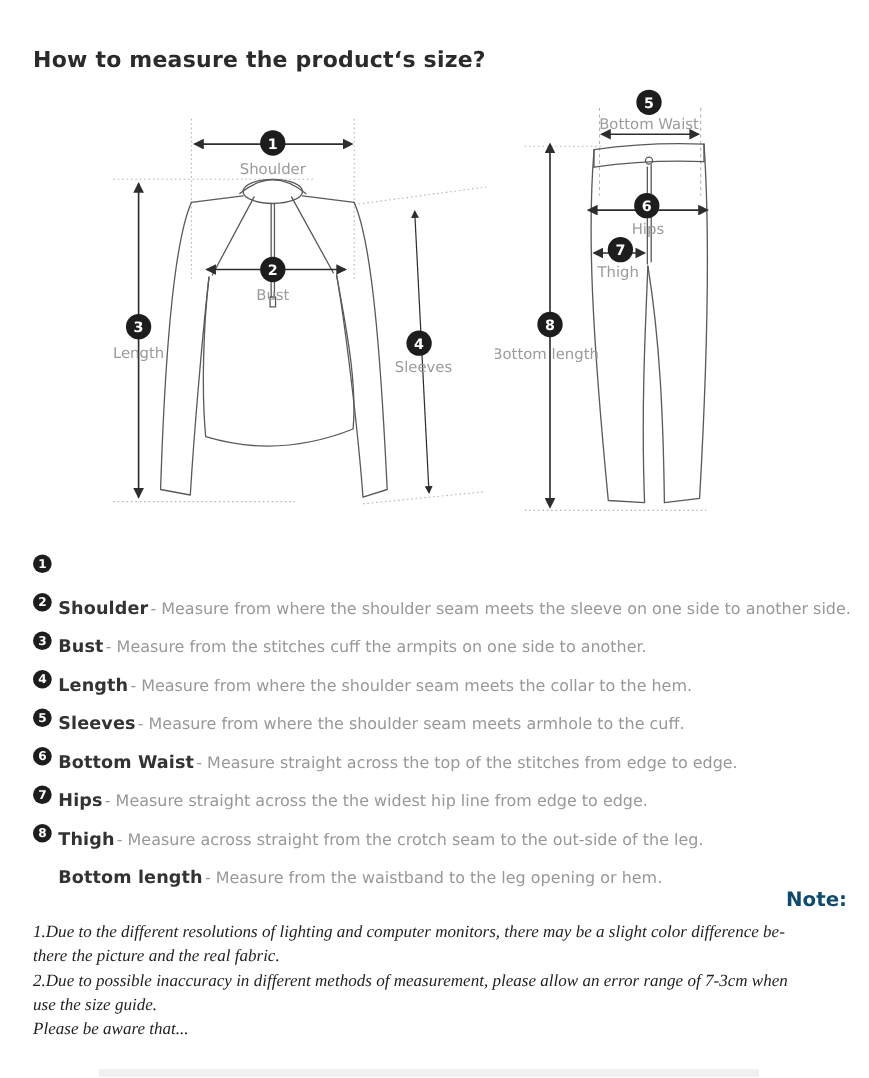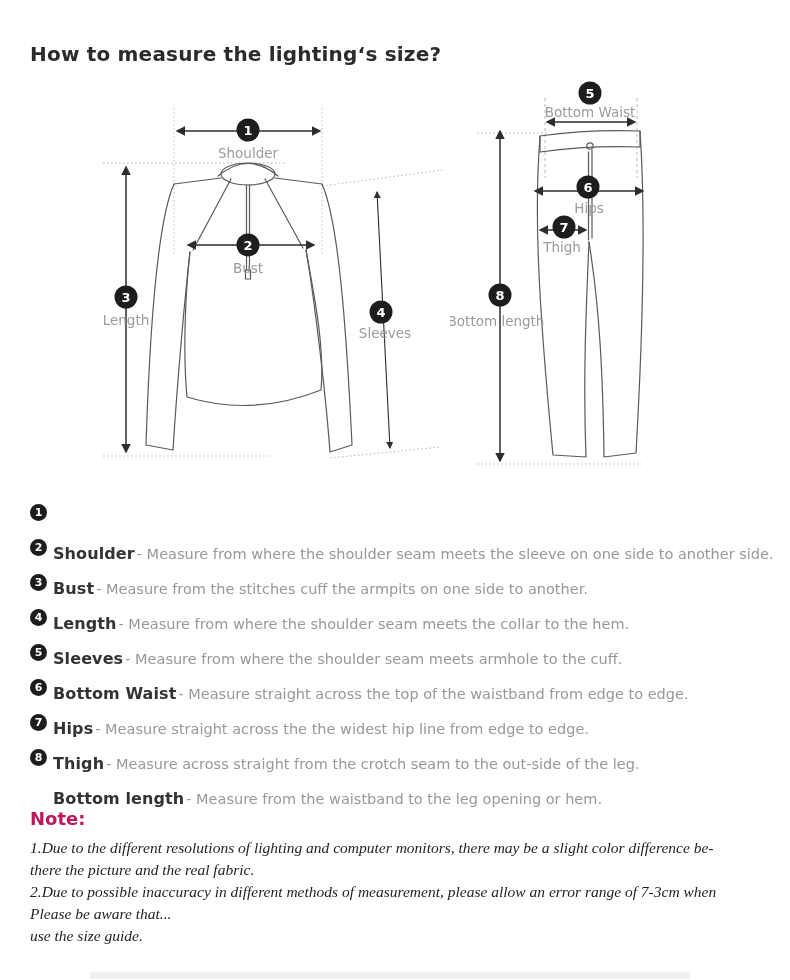--- a/index.html
+++ b/index.html
@@ -76,43 +76,44 @@
   }
 
   .note {
     position: absolute;
     left: 30px; top: 808px;
     width: 740px;
   }
   .note-heading {
     font-size: 18px;
     font-weight: 700;
-    color: #be185d;
+    color: #0c4a6e;
     margin-bottom: 8px;
+    text-align: right;
   }
   .note-line {
     font-family: Liberation Serif, serif;
     font-style: italic;
     font-size: 15.5px;
     color: #1f1f1f;
     line-height: 22px;
   }
   .bottom-bar {
     position: absolute;
     left: 90px; top: 972px;
     width: 600px; height: 7px;
     background: #eef0f1;
   }
 </style>
 </head>
 <body>
 
 <div class="page">
 
-  <h1 class="page-title">How to measure the lighting‘s size?</h1>
+  <h1 class="page-title">How to measure the product‘s size?</h1>
 
   <svg class="diagram-jacket" width="360" height="400" viewBox="0 0 360 400">
     <defs>
       <marker id="j-ah" viewBox="0 0 10 10" refX="8.5" refY="5" markerWidth="6.5" markerHeight="6.5" orient="auto-start-reverse">
           <path d="M0,0 L10,5 L0,10 z" fill="#2d2d2d"></path>
         </marker>
     </defs>
 
     <g stroke="#b8b8b8" stroke-width="1" fill="none">
       <line x1="89" y1="13" x2="89" y2="160" stroke-dasharray="1.5 2.5"></line>
@@ -239,21 +240,21 @@
       <span class="legend-desc">- Measure from where the shoulder seam meets the collar to the hem.</span>
     </div>
     <div class="legend-row">
       <span class="legend-badge">4</span>
       <span class="legend-term">Sleeves</span>
       <span class="legend-desc">- Measure from where the shoulder seam meets armhole to the cuff.</span>
     </div>
     <div class="legend-row">
       <span class="legend-badge">5</span>
       <span class="legend-term">Bottom Waist</span>
-      <span class="legend-desc">- Measure straight across the top of the waistband from edge to edge.</span>
+      <span class="legend-desc">- Measure straight across the top of the stitches from edge to edge.</span>
     </div>
     <div class="legend-row">
       <span class="legend-badge">6</span>
       <span class="legend-term">Hips</span>
       <span class="legend-desc">- Measure straight across the the widest hip line from edge to edge.</span>
     </div>
     <div class="legend-row">
       <span class="legend-badge">7</span>
       <span class="legend-term">Thigh</span>
       <span class="legend-desc">- Measure across straight from the crotch seam to the out-side of the leg.</span>
@@ -263,19 +264,19 @@
       <span class="legend-term">Bottom length</span>
       <span class="legend-desc">- Measure from the waistband to the leg opening or hem.</span>
     </div>
   </div>
 
   <div class="note">
     <div class="note-heading">Note:</div>
     <div class="note-line">1.Due to the different resolutions of lighting and computer monitors, there may be a slight color difference be-</div>
     <div class="note-line">there the picture and the real fabric.</div>
     <div class="note-line">2.Due to possible inaccuracy in different methods of measurement, please allow an error range of 7-3cm when</div>
+    <div class="note-line">use the size guide.</div>
     <div class="note-line">Please be aware that...</div>
-    <div class="note-line">use the size guide.</div>
   </div>
 
   <div class="bottom-bar"></div>
 
 </div>
 
 </body></html>

